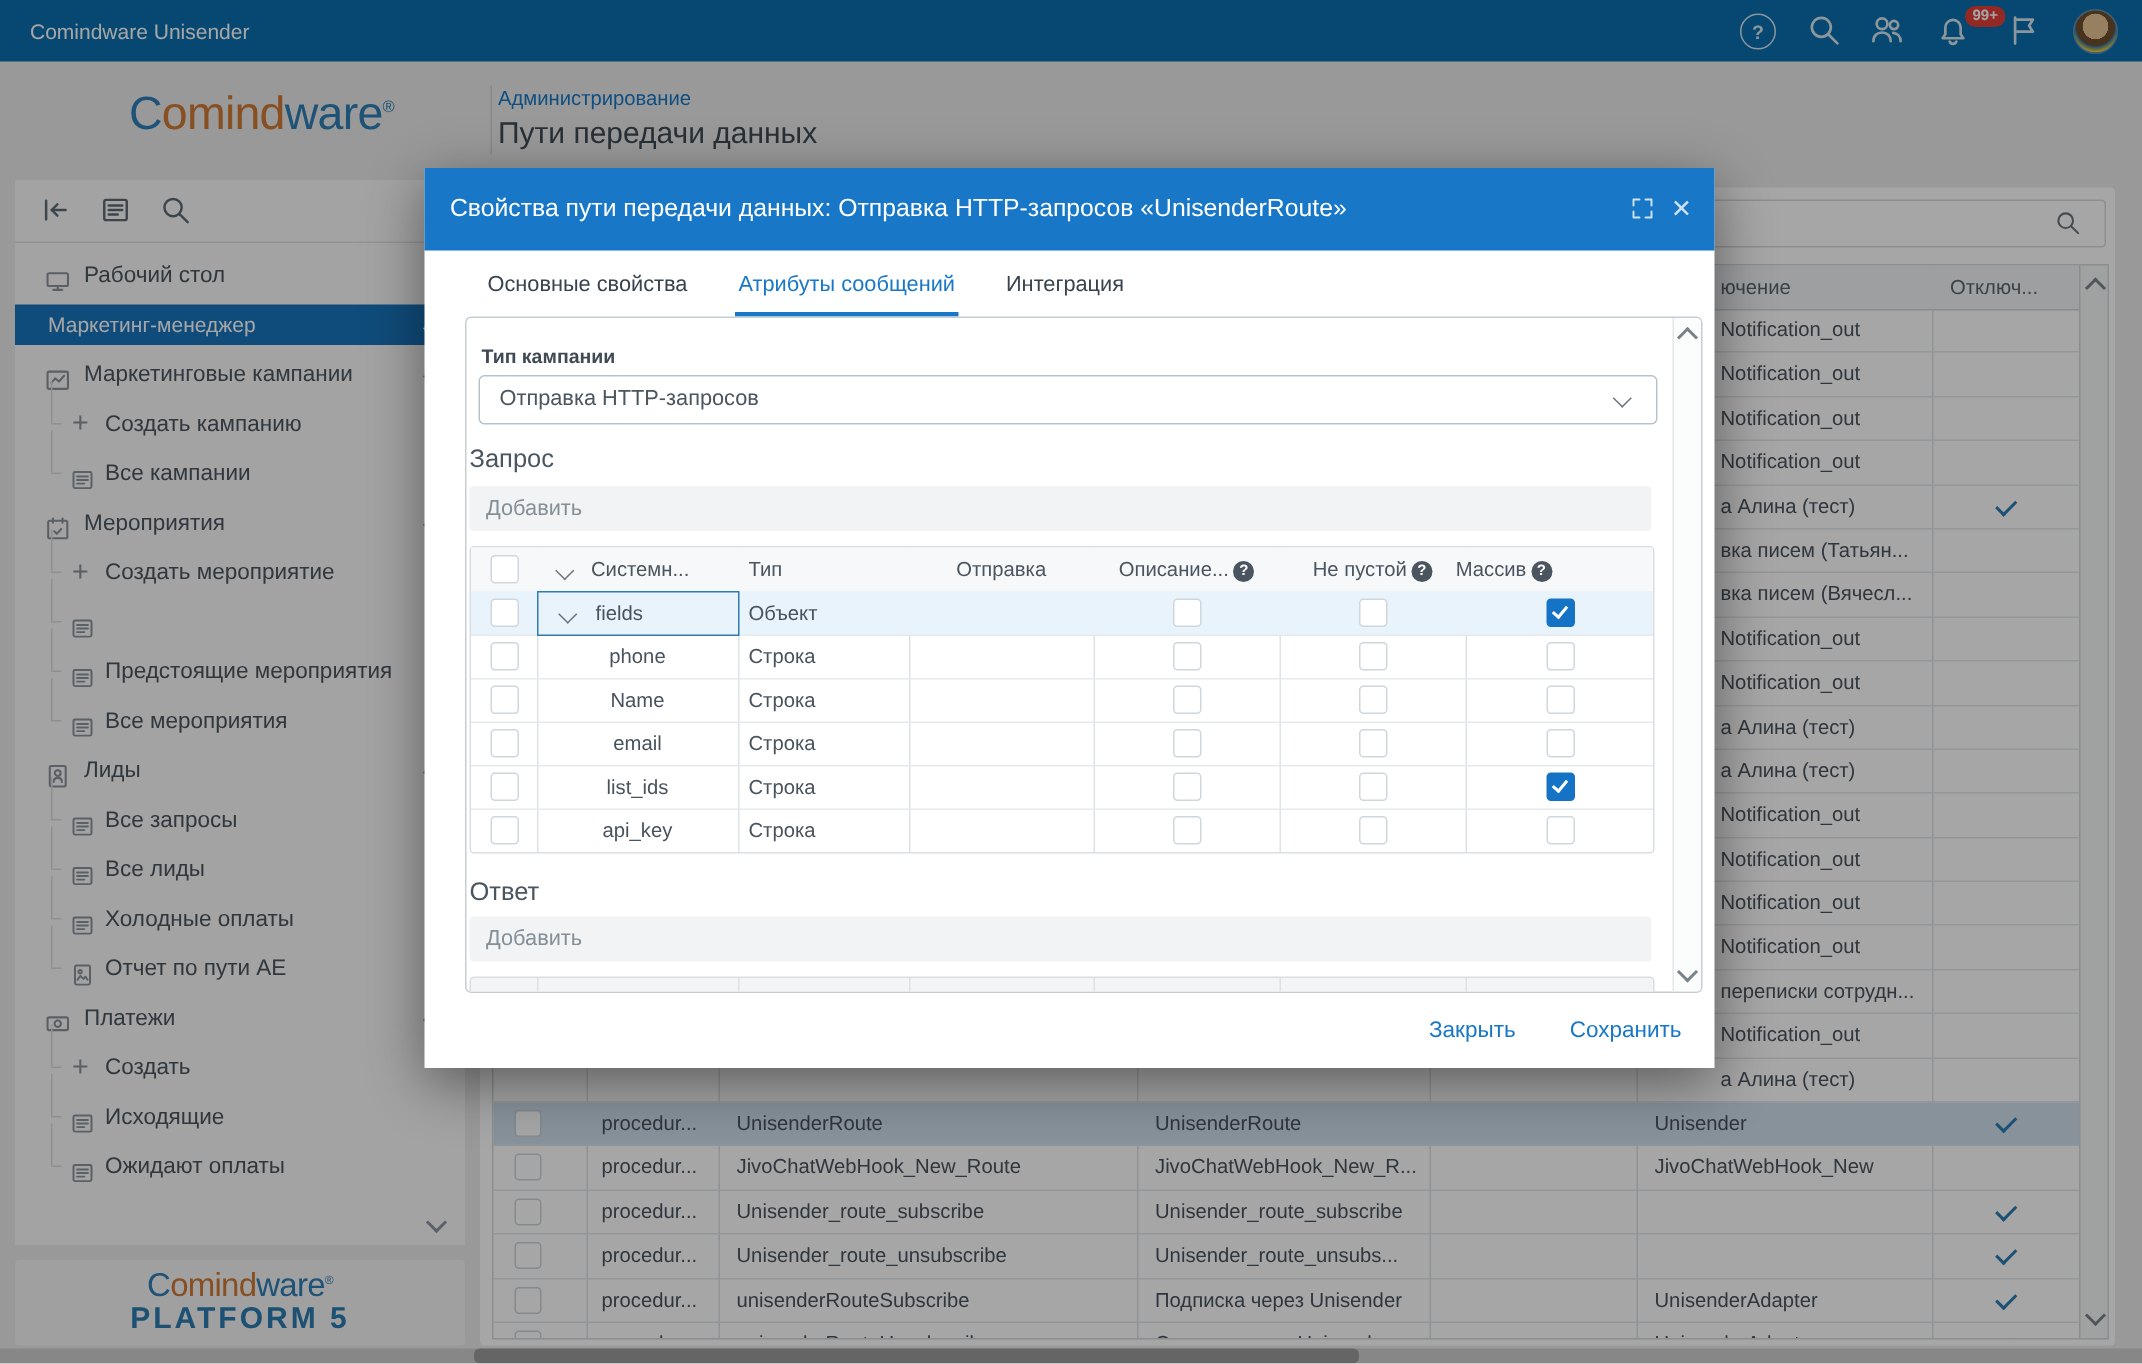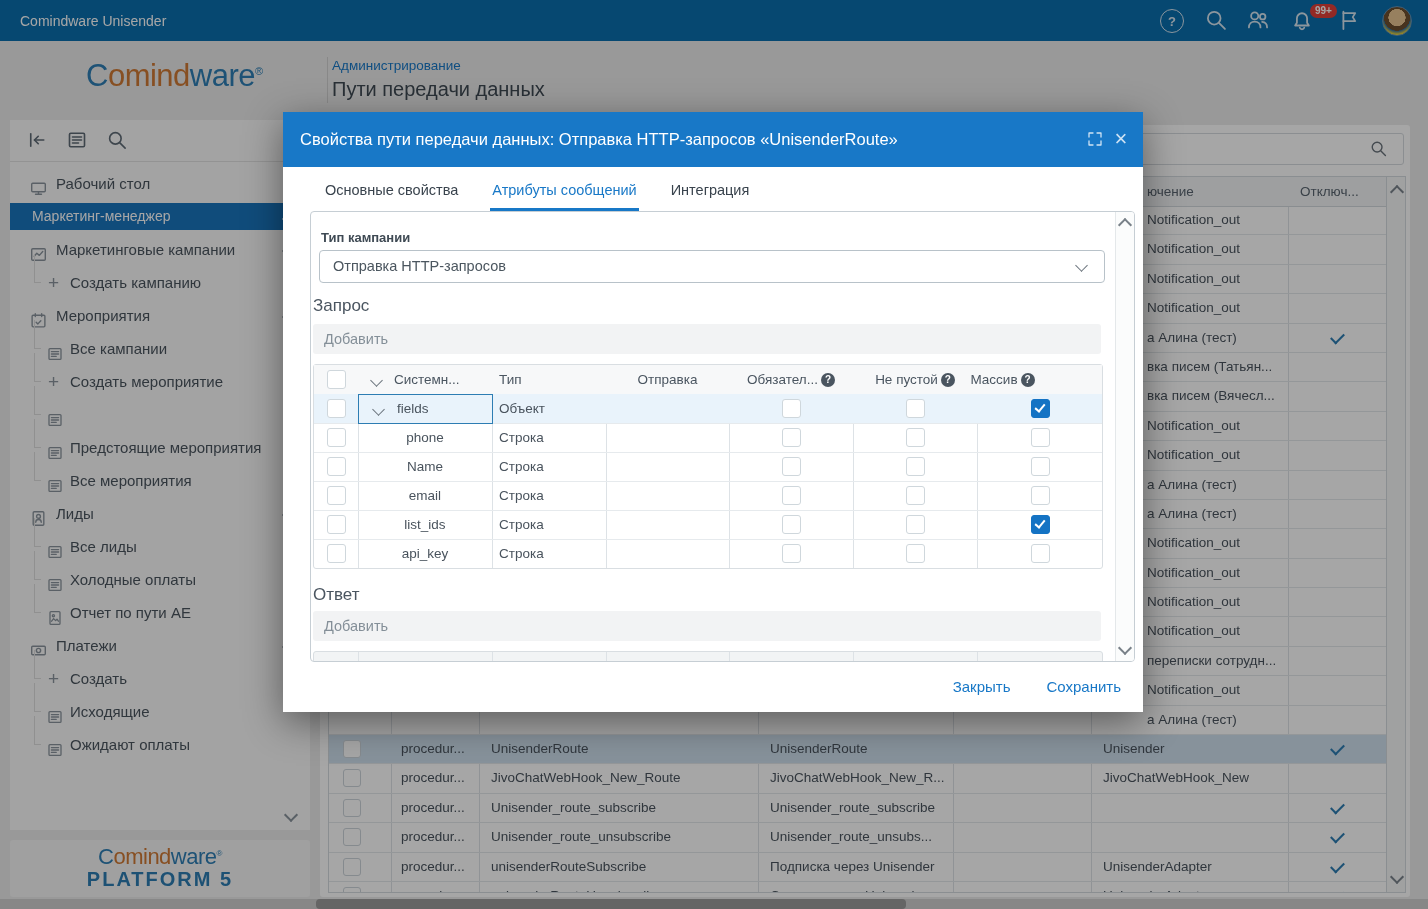--- a/index.html
+++ b/index.html
@@ -221,34 +221,34 @@
           <span class="ic0"><svg class="ico">
               <use href="#i-chart"></use>
             </svg></span>
           <span class="lbl0">Маркетинговые кампании</span>
           <span class="sb-chv chv chv-up"></span>
         </div>
       <div class="sb-it lvl1">
           <span class="plus">+</span>
           <span class="lbl1">Создать кампанию</span>
         </div>
+      <div class="sb-it lvl1">
+          <span class="ic1"><svg class="ico">
+              <use href="#i-list"></use>
+            </svg></span>
+          <span class="lbl1">Все кампании</span>
+        </div>
       <div class="sb-it">
           <span class="ic0"><svg class="ico">
               <use href="#i-cal"></use>
             </svg></span>
           <span class="lbl0">Мероприятия</span>
           <span class="sb-chv chv chv-up"></span>
         </div>
       <div class="sb-it lvl1">
-          <span class="ic1"><svg class="ico">
-              <use href="#i-list"></use>
-            </svg></span>
-          <span class="lbl1">Все кампании</span>
-        </div>
-      <div class="sb-it lvl1">
           <span class="plus">+</span>
           <span class="lbl1">Создать мероприятие</span>
         </div>
       <div class="sb-it lvl1">
           <span class="ic1"><svg class="ico">
               <use href="#i-list"></use>
             </svg></span>
         </div>
       <div class="sb-it lvl1">
           <span class="ic1"><svg class="ico">
@@ -261,20 +261,26 @@
               <use href="#i-list"></use>
             </svg></span>
           <span class="lbl1">Все мероприятия</span>
         </div>
       <div class="sb-it">
           <span class="ic0"><svg class="ico">
               <use href="#i-persondoc"></use>
             </svg></span>
           <span class="lbl0">Лиды</span>
           <span class="sb-chv chv chv-up"></span>
+        </div>
+      <div class="sb-it lvl1">
+          <span class="ic1"><svg class="ico">
+              <use href="#i-list"></use>
+            </svg></span>
+          <span class="lbl1">Все запросы</span>
         </div>
       <div class="sb-it lvl1">
           <span class="ic1"><svg class="ico">
               <use href="#i-list"></use>
             </svg></span>
           <span class="lbl1">Все лиды</span>
         </div>
       <div class="sb-it lvl1">
           <span class="ic1"><svg class="ico">
               <use href="#i-list"></use>
@@ -480,21 +486,21 @@
         <div class="mt-vline" style="left:292px"></div>
           <div class="mt-vline" style="left:415px"></div>
         <div class="mt-vline" style="left:539px"></div>
           <div class="mt-vline" style="left:663px"></div>
         <div class="mt-head">
           <span class="mcb" style="left:13px"></span>
           <span class="chv chv-down row-chv" style="left:58px"></span>
           <span class="hdr-cell" style="left:80px">Системн...</span>
           <span class="hdr-cell" style="left:185px">Тип</span>
           <span class="hdr-cell" style="left:292px;width:123px;text-align:center">Отправка</span>
-          <span class="hdr-cell" style="left:415px;width:124px;text-align:center"><span>Обязател...</span><span class="qm">?</span></span>
+          <span class="hdr-cell" style="left:415px;width:124px;text-align:center"><span>Описание...</span><span class="qm">?</span></span>
           <span class="hdr-cell" style="left:539px;width:124px;text-align:center"><span>Не пустой</span><span class="qm">?</span></span>
           <span class="hdr-cell" style="left:626px;width:125px;text-align:center"><span>Массив</span><span class="qm">?</span></span>
         </div>
         <div class="mt-row sel" style="top:29px">
           <span class="sel-cell"></span>
           <span class="mcb" style="left:13px"></span>
           <span class="chv chv-down row-chv" style="left:60px"></span>
           <span style="position:absolute;left:83px">fields</span>
           <span style="position:absolute;left:185px">Объект</span>
           <span class="mcb" style="left:468px"></span>

